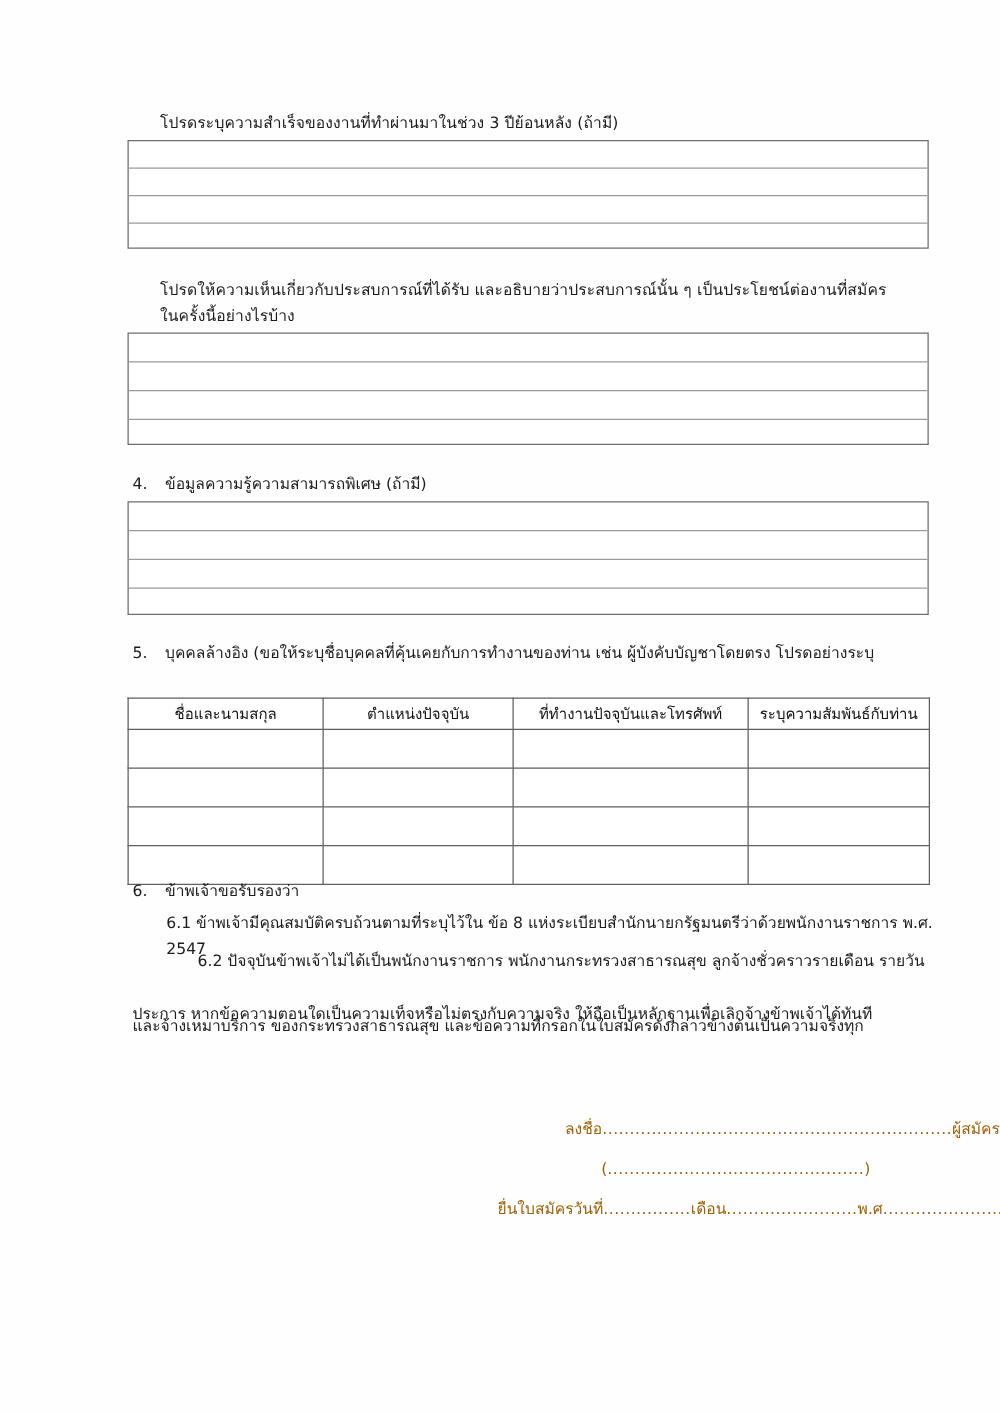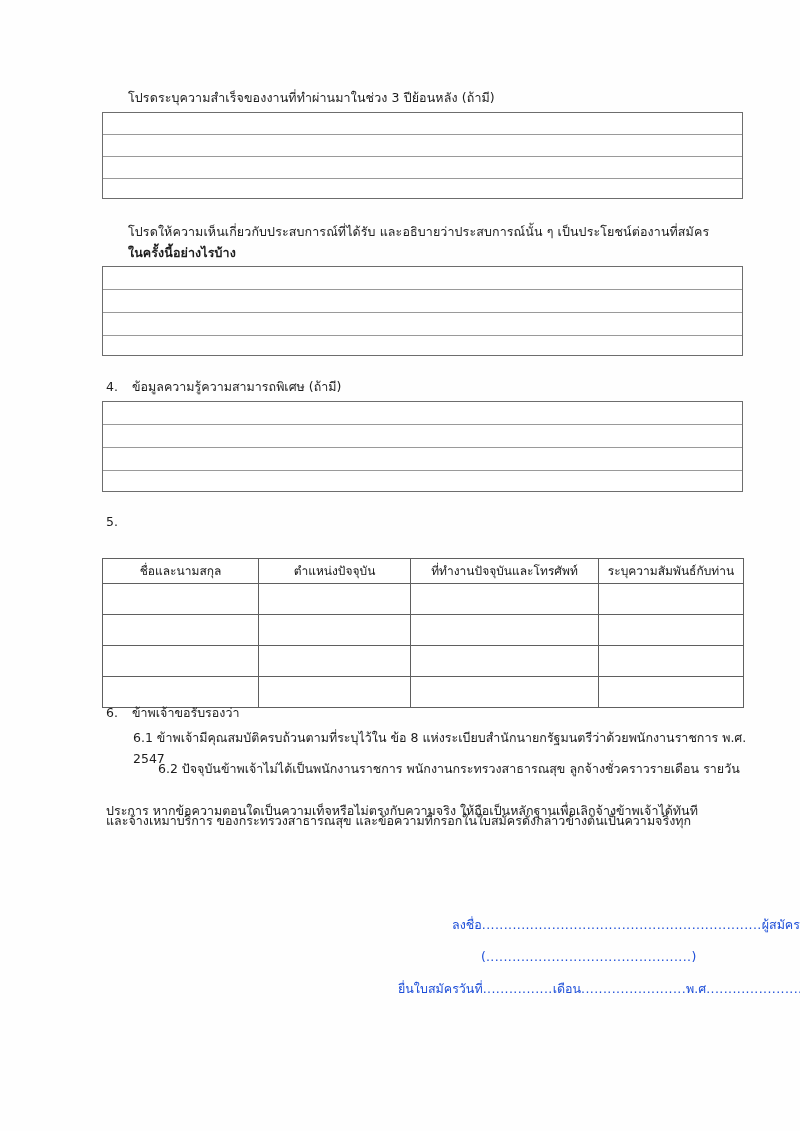--- a/index.html
+++ b/index.html
@@ -94,42 +94,41 @@
     font-size: 12.5px;
     line-height: 21px;
     color: #1c1c1c;
   }
 
   
   .sig {
     position: absolute;
     font-size: 12.5px;
     line-height: 20px;
-    color: #1d4ed8;
+    color: #a16207;
     white-space: nowrap;
-    margin-top: 22px;
   }
 
   .dots { letter-spacing: 0.4px; }
 </style>
 </head>
 <body>
 
 <div class="page">
 
   <div class="q-label" style="left:128px; top:88px;">โปรดระบุความสำเร็จของงานที่ทำผ่านมาในช่วง 3 ปีย้อนหลัง (ถ้ามี)</div>
 
   <div class="ruled-box" style="left:102px; top:112px; width:641px; height:87px;">
     <div class="rule" style="top:21px;"></div>
     <div class="rule" style="top:43px;"></div>
     <div class="rule" style="top:65px;"></div>
   </div>
 
   <div class="q-label" style="left:128px; top:222px;">โปรดให้ความเห็นเกี่ยวกับประสบการณ์ที่ได้รับ และอธิบายว่าประสบการณ์นั้น ๆ เป็นประโยชน์ต่องานที่สมัคร</div>
-  <div class="q-label" style="left:128px; top:243px;font-weight:bold;">ในครั้งนี้อย่างไรบ้าง</div>
+  <div class="q-label" style="left:128px; top:243px;">ในครั้งนี้อย่างไรบ้าง</div>
 
   <div class="ruled-box" style="left:102px; top:266px; width:641px; height:90px;">
     <div class="rule" style="top:22px;"></div>
     <div class="rule" style="top:45px;"></div>
     <div class="rule" style="top:68px;"></div>
   </div>
 
   <div class="numbered" style="left:106px; top:377px; width:620px;">
     <span class="num">4.</span>
     <span class="body">ข้อมูลความรู้ความสามารถพิเศษ  (ถ้ามี)</span>
@@ -137,20 +136,21 @@
 
   <div class="ruled-box" style="left:102px; top:401px; width:641px; height:91px;">
     <div class="rule" style="top:22px;"></div>
     <div class="rule" style="top:45px;"></div>
     <div class="rule" style="top:68px;"></div>
   </div>
 
   <div class="numbered" style="left:106px; top:512px; width:640px;">
     <span class="num">5.</span>
     <span class="body">
+      <span style="display:block;">บุคคลล้างอิง (ขอให้ระบุชื่อบุคคลที่คุ้นเคยกับการทำงานของท่าน เช่น ผู้บังคับบัญชาโดยตรง โปรดอย่างระบุ</span>
     </span>
   </div>
 
   <table class="ref-table" style="left:102px; top:558px; width:641px;">
     <colgroup>
       <col style="width:156px;">
       <col style="width:152px;">
       <col style="width:188px;">
       <col style="width:145px;">
     </colgroup>

